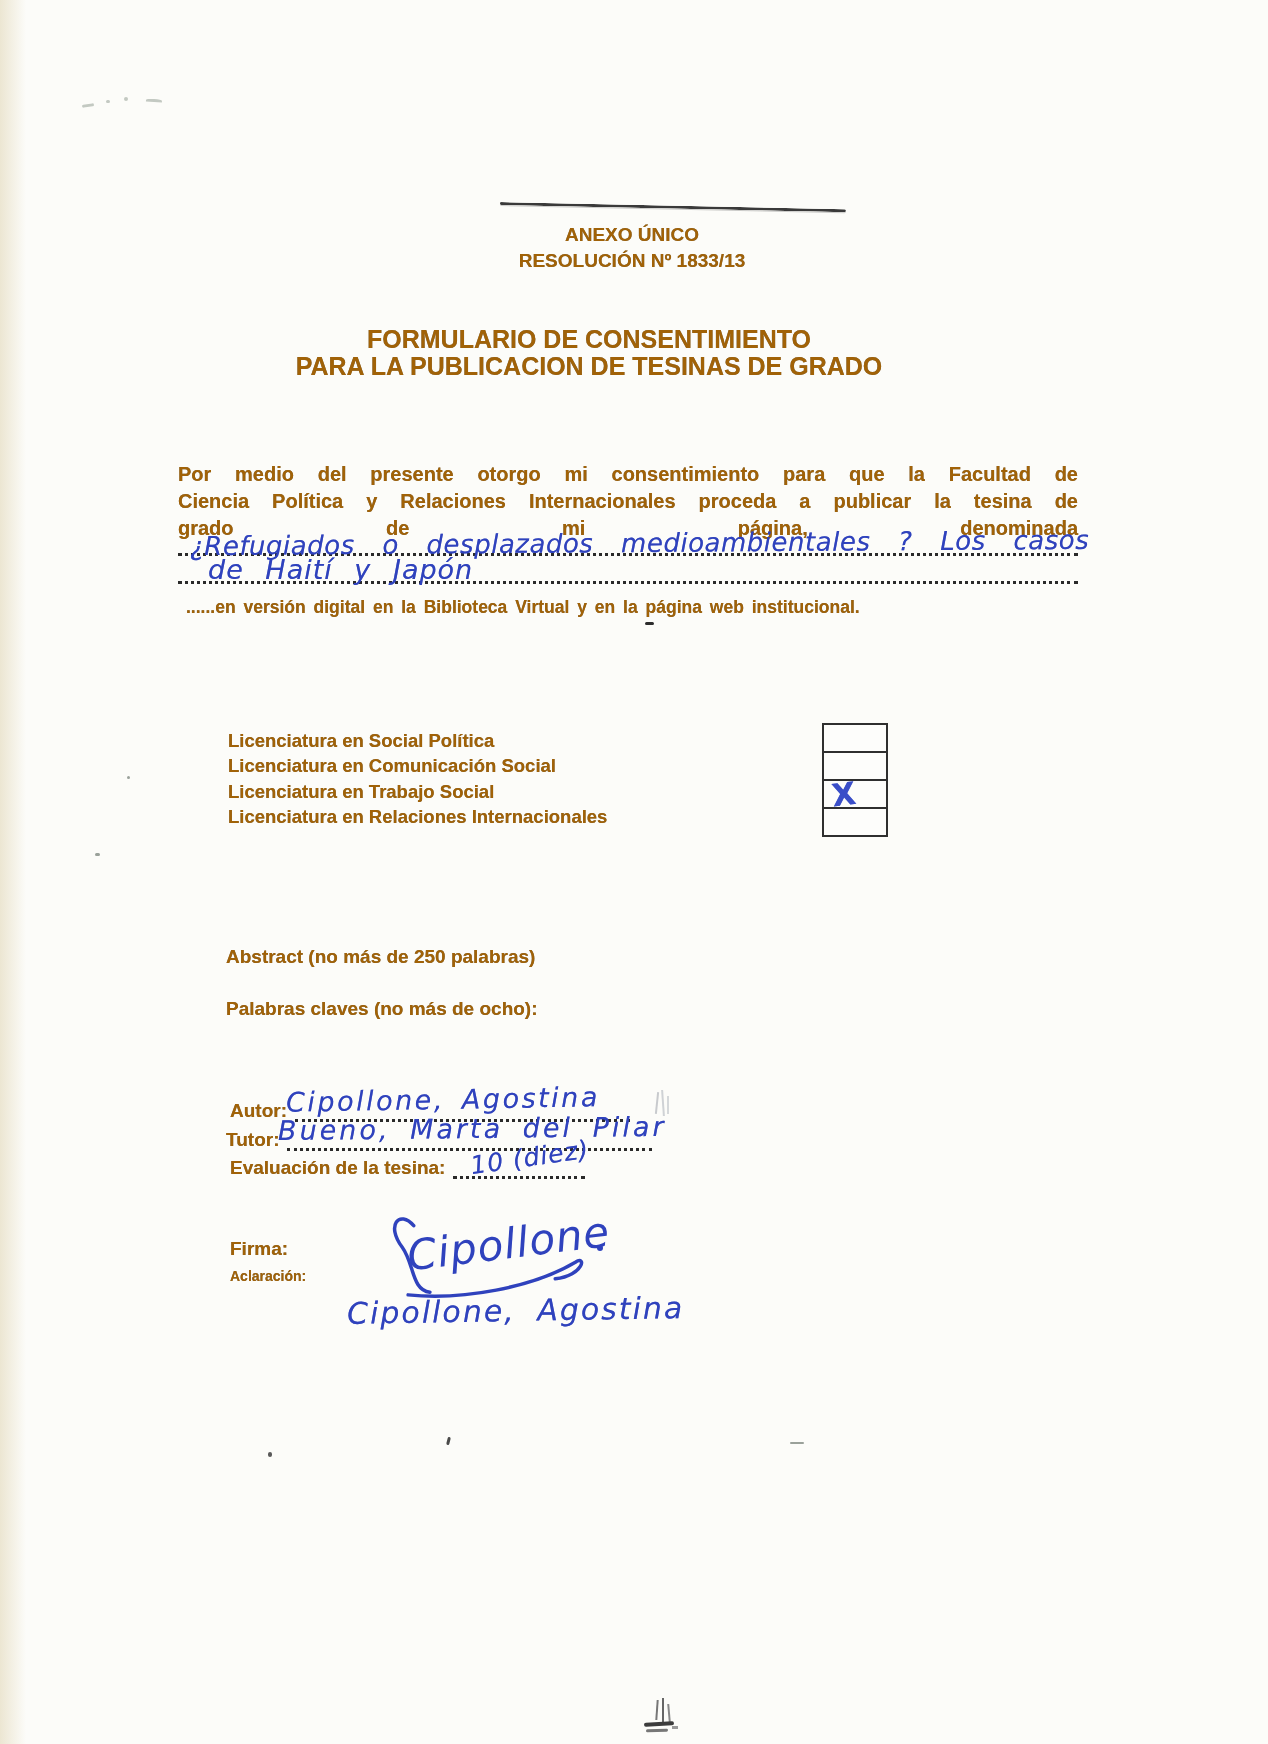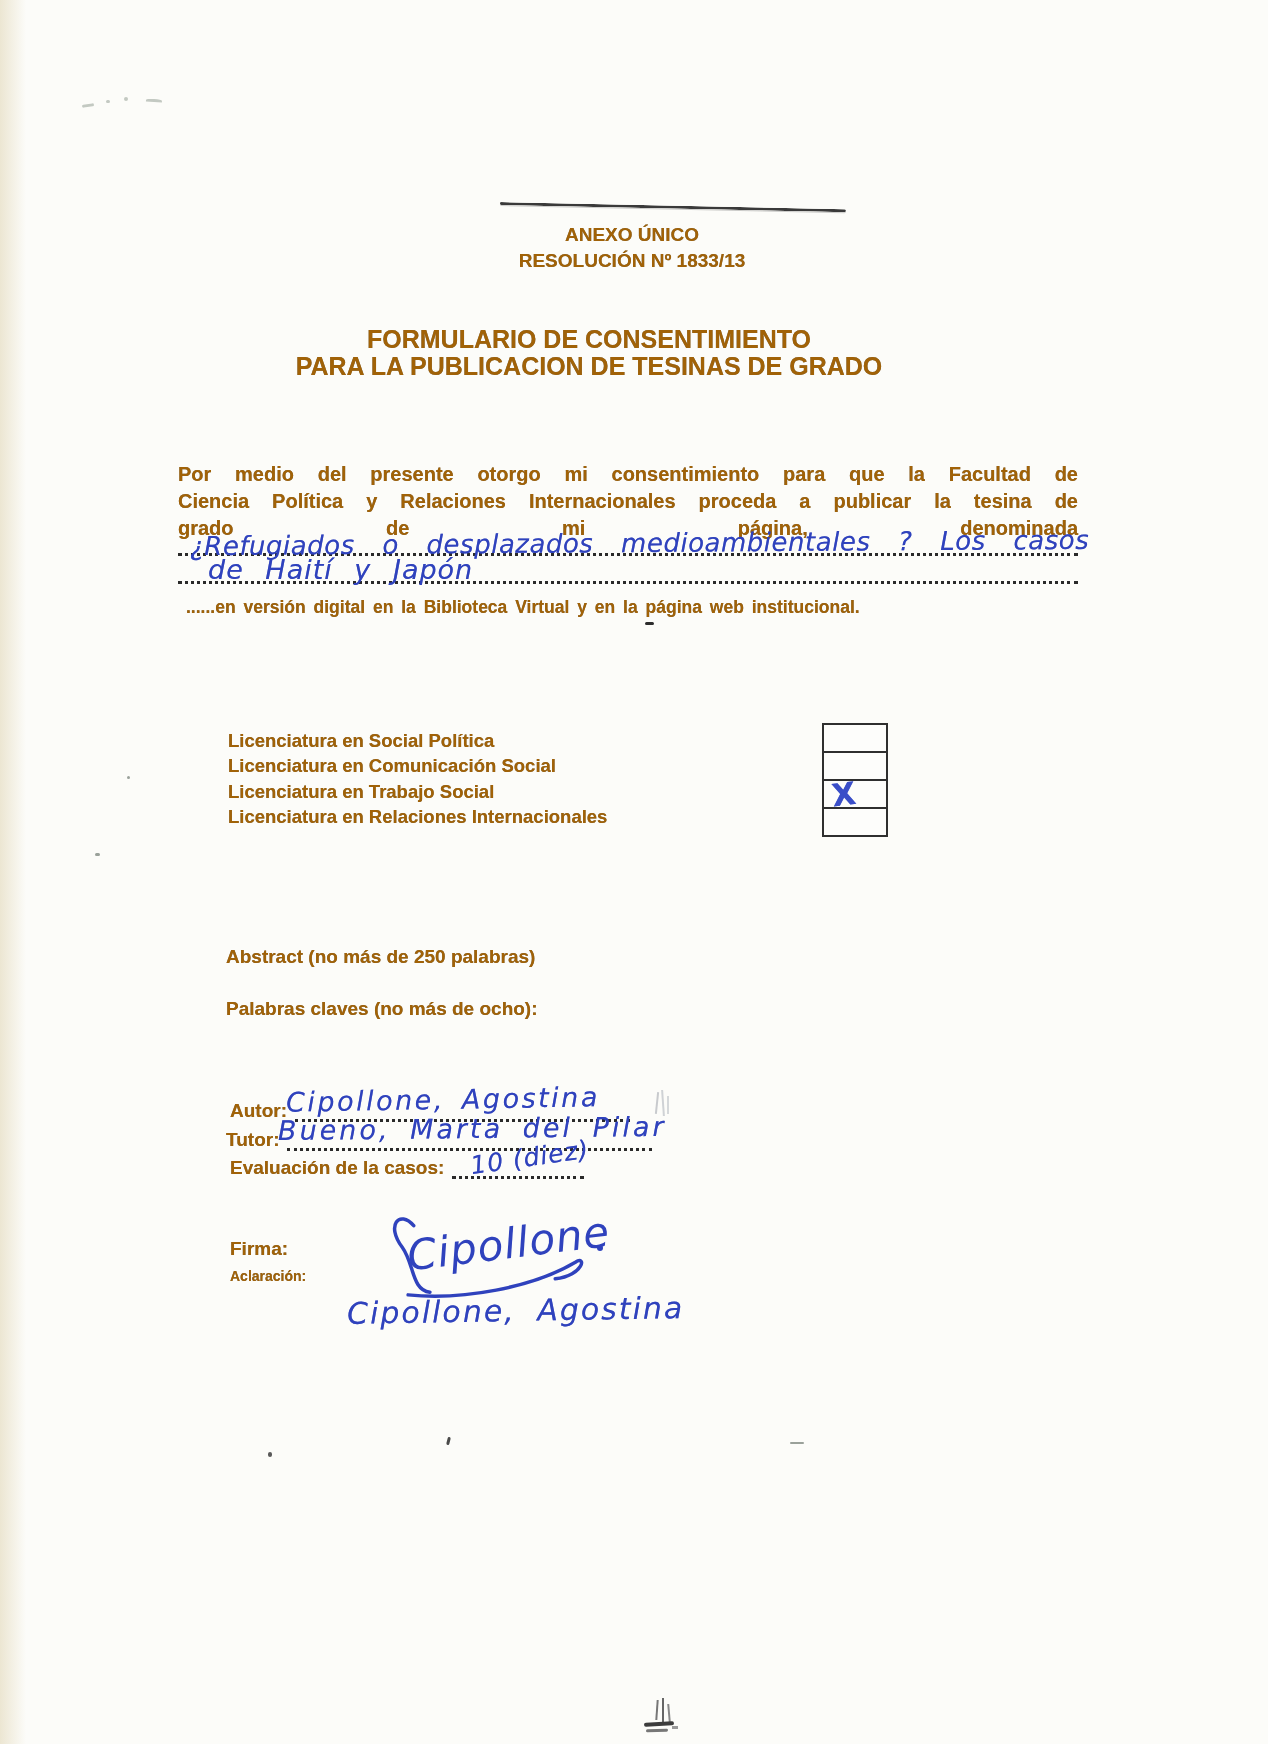--- a/index.html
+++ b/index.html
@@ -125,21 +125,21 @@
     <div style="position:absolute;left:17px;top:6px;width:2px;height:18px;background:#a8adb6;"></div>
   </div>
 
   <div class="abs fieldRow" style="left:226px;top:1129px;">
     <span class="print lbl">Tutor:</span>
     <span class="leader" style="width:365px;"></span>
   </div>
   <div class="abs hw" style="left:278px;top:1113px;font-size:27px;letter-spacing:3px;word-spacing:8px;transform:rotate(-.6deg);">Bueno, Marta del Pilar</div>
 
   <div class="abs fieldRow" style="left:230px;top:1157px;">
-    <span class="print lbl">Evaluación de la casos:</span>
+    <span class="print lbl">Evaluación de la tesina:</span>
     <span class="leader" style="width:132px;"></span>
   </div>
   <div class="abs hw" style="left:470px;top:1143px;font-size:25px;letter-spacing:1px;transform:rotate(-8deg);">10 (diez)</div>
 
   <div class="abs print" style="left:230px;top:1238px;font-size:19px;">Firma:</div>
   <div class="abs print" style="left:230px;top:1268px;font-size:14px;">Aclaración:</div>
 
   <svg class="abs" style="left:378px;top:1196px;" width="235" height="112" viewBox="0 0 235 112">
     <g transform="rotate(-7 117 60)">
       <text x="30" y="64" font-size="42" font-style="italic" fill="#2f42bd" style="letter-spacing:1px;">Cipollone</text>

